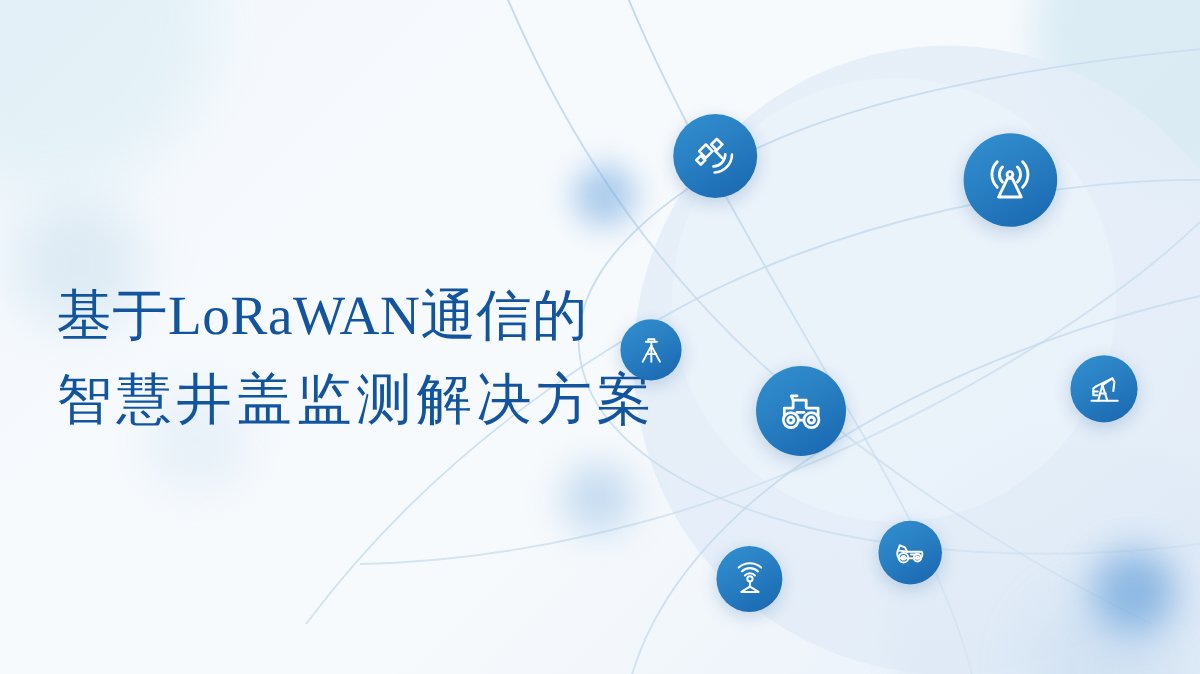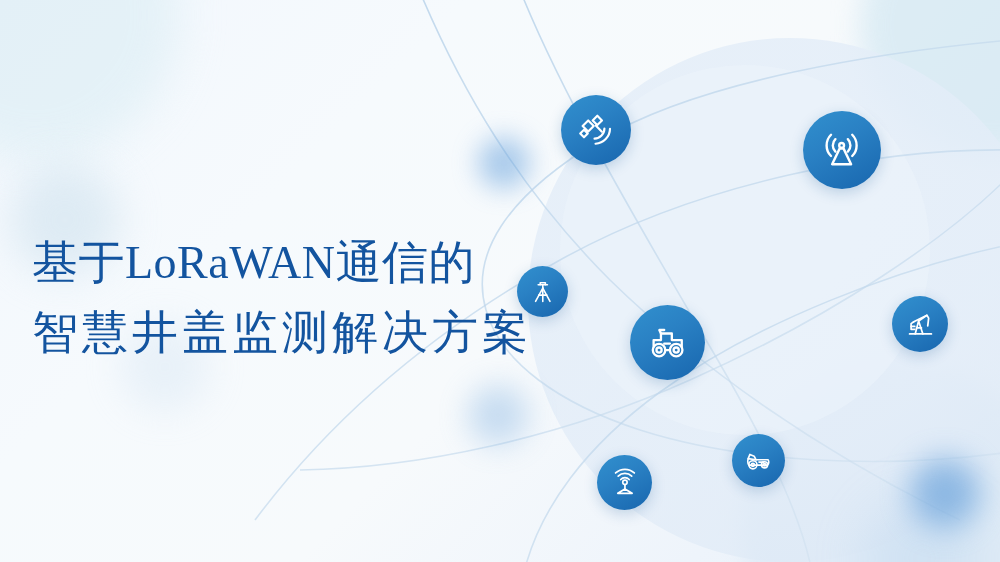--- a/index.html
+++ b/index.html
@@ -102,20 +102,21 @@
     z-index: 6;
   }
   .title-line {
     font-family: "Liberation Serif", serif;
     font-size: 46px;
     line-height: 1.52;
     font-weight: 400;
     color: #13549f;
     letter-spacing: .5px;
     white-space: nowrap;
+    margin-left: 15px;
   }
   .title-line.l2 {
     letter-spacing: 4px;
     text-align: center;
   }
 
   
   .node {
     position: absolute;
     border-radius: 50%;

